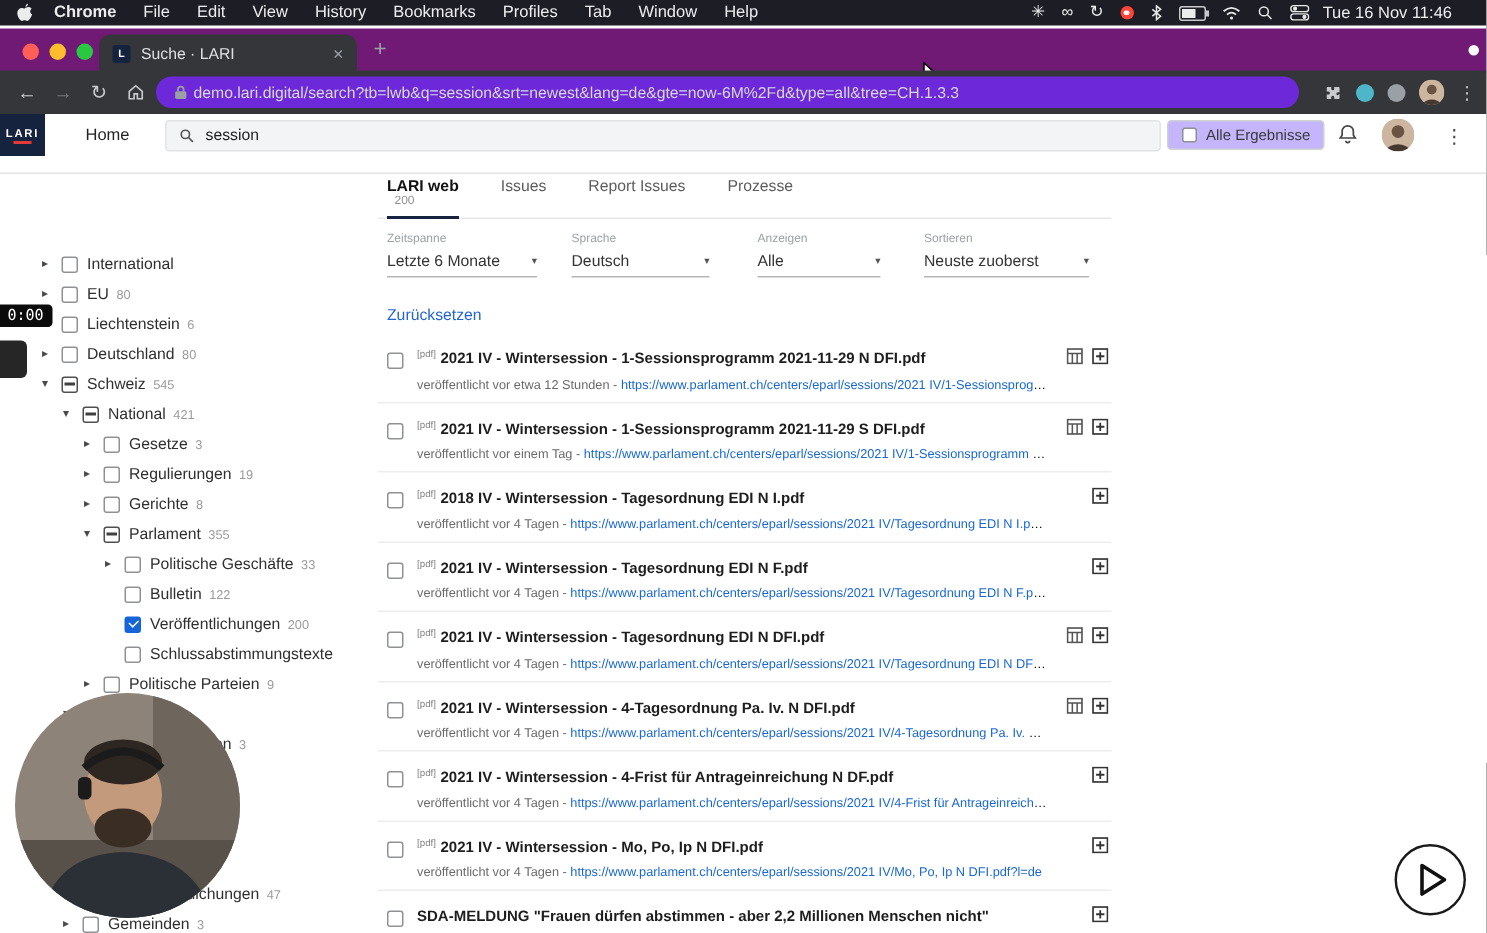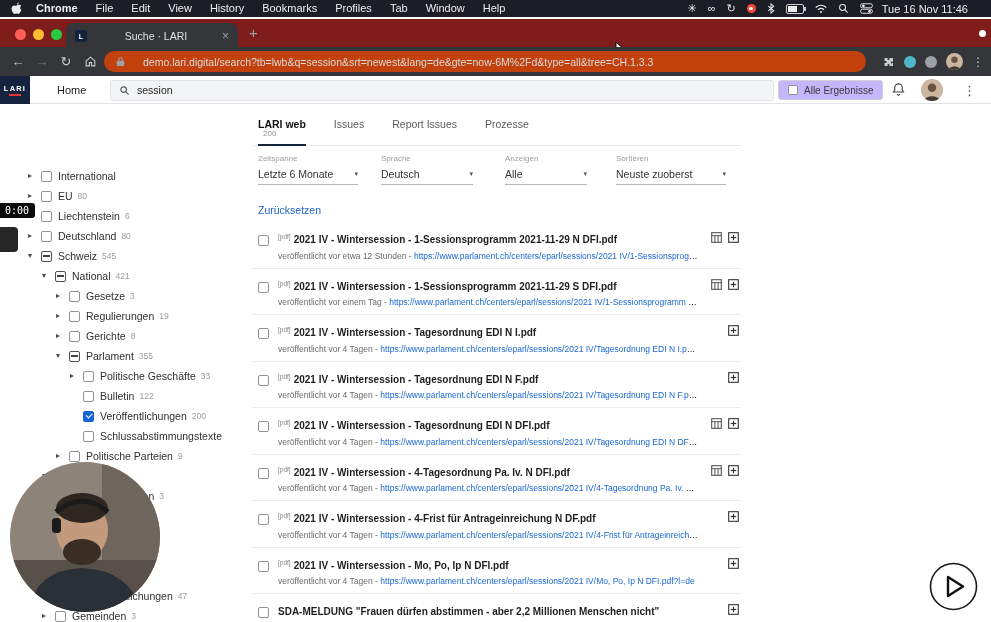--- a/index.html
+++ b/index.html
@@ -16,52 +16,52 @@
   #menu-status{margin-left:auto;display:flex;align-items:center;gap:11px;}
   .status-icon{display:flex;align-items:center;font-size:11px;color:#ececec;line-height:1;}
   .rec-dot{width:9px;height:9px;border-radius:50%;background:#ff453a;display:inline-block;position:relative;}
   .rec-dot:after{content:"";position:absolute;left:2.6px;top:2.6px;right:2.6px;bottom:2.6px;background:#fff;border-radius:50%;}
   .batt-body{width:16px;height:8px;border:1px solid #c9c9cd;border-radius:2px;position:relative;display:inline-block;}
   .batt-body:before{content:"";position:absolute;left:1px;top:1px;bottom:1px;width:9px;background:#ececec;}
   .batt-body:after{content:"";position:absolute;right:-3px;top:2px;width:1.6px;height:4px;background:#c9c9cd;}
   .clock{padding:0 23px 0 9px;font-size:11px;white-space:nowrap;}
 
   
-  #tabstrip{position:absolute;top:19px;height:30px;width:100%;background:#7f1d1d;z-index:4;text-align:center;}
+  #tabstrip{position:absolute;top:19px;height:30px;width:100%;background:#701a75;z-index:4;}
   .tl{position:absolute;top:10px;width:11px;height:11px;border-radius:50%;}
   #tl-red{left:15px;background:#ff5f57;}
   #tl-yellow{left:33px;background:#febc2e;}
   #tl-green{left:51px;background:#28c840;}
   .btab{position:absolute;left:66px;top:4px;width:172px;height:26px;background:#35363a;
         border-radius:8px 8px 0 0;display:flex;align-items:center;padding:0 9px;box-sizing:border-box;}
   .favicon{width:12px;height:12px;background:#16233f;border-radius:2px;margin-right:7px;flex:none;
            display:flex;align-items:center;justify-content:center;color:#fff;font-size:7px;font-weight:bold;}
   .tab-title{font-size:10.5px;color:#dde0e3;flex:1;white-space:nowrap;overflow:hidden;}
   .tab-close{color:#9aa0a6;font-size:12px;margin-left:4px;line-height:1;}
   .newtab{position:absolute;left:249px;top:6px;color:#9aa0a6;font-size:15px;line-height:1;}
   .strip-dot{position:absolute;left:979px;top:11px;width:7px;height:7px;background:#fff;border-radius:50%;}
   #cursor{position:absolute;left:615px;top:22px;z-index:9;}
 
   
   #toolbar{position:absolute;top:47px;height:29px;width:100%;background:#35363a;z-index:4;}
   .nav-ic{position:absolute;top:0;height:29px;width:20px;display:flex;align-items:center;justify-content:center;
           color:#c9cbce;font-size:13px;line-height:1;}
   #ic-back{left:8px;}#ic-fwd{left:32px;color:#72767b;}#ic-reload{left:56px;}#ic-home{left:80px;}
-  .urlbar{position:absolute;left:104px;top:4px;width:762px;height:21px;background:#c2410c;border-radius:11px;
-          display:flex;align-items:center;padding:0 12px;box-sizing:border-box;gap:18px;}
+  .urlbar{position:absolute;left:104px;top:4px;width:762px;height:21px;background:#6d28d9;border-radius:11px;
+          display:flex;align-items:center;padding:0 12px;box-sizing:border-box;gap:4px;}
   .url-text{color:#d7d9dc;font-size:10.5px;white-space:nowrap;overflow:hidden;}
   .tb-right{position:absolute;right:7px;top:0;height:29px;display:flex;align-items:center;gap:9px;}
   .ext-dot{width:12px;height:12px;border-radius:50%;flex:none;}
   .ext-teal{background:#4db6c8;}
   .ext-grey{background:#9aa0a6;}
   .avatar-sm{width:17px;height:17px;border-radius:50%;overflow:hidden;flex:none;}
   .kebab{color:#c9cbce;font-size:12px;line-height:1;}
 
   
-  #appheader{position:absolute;top:76px;height:28px;width:100%;background:#fff;
+  #appheader{position:absolute;top:76px;height:40px;width:100%;background:#fff;
              border-bottom:1px solid #e4e4e6;box-sizing:border-box;z-index:3;}
   .logo{position:absolute;left:0;top:0;width:30px;height:28px;background:#16233f;
         display:flex;flex-direction:column;align-items:center;justify-content:center;}
   .logo-text{color:#fff;font-size:7.5px;font-weight:bold;letter-spacing:1.2px;}
   .logo-bar{width:12px;height:2px;background:#e53935;margin-top:1.5px;}
   .nav-home{position:absolute;left:57px;top:0;height:28px;display:flex;align-items:center;font-size:11px;color:#222;}
   .searchwrap{position:absolute;left:110px;top:3.5px;width:664px;height:21px;background:#f3f4f5;
               border:1px solid #e2e3e4;border-radius:3px;box-sizing:border-box;display:flex;align-items:center;}
   .search-ic{margin:0 7px 0 8px;display:flex;flex:none;}
   .searchwrap input{border:none;background:transparent;outline:none;font-size:10.5px;color:#222;flex:1;
@@ -505,21 +505,21 @@
             <svg width="11" height="11" viewBox="0 0 12 12">
               <rect x="0.75" y="0.75" width="10.5" height="10.5" fill="none" stroke="#333" stroke-width="1.2"></rect>
               <line x1="6" y1="3" x2="6" y2="9" stroke="#333" stroke-width="1.3"></line>
               <line x1="3" y1="6" x2="9" y2="6" stroke="#333" stroke-width="1.3"></line>
             </svg>
           </span>
         </div>
         <div class="rrow">
           <span class="cb"></span>
           <div class="rcontent">
-            <div class="rline1"><span class="rtag">[pdf]</span><span class="rtitle">2021 IV - Wintersession - Tagesordnung EDI N I.pdf</span></div>
+            <div class="rline1"><span class="rtag">[pdf]</span><span class="rtitle">2018 IV - Wintersession - Tagesordnung EDI N I.pdf</span></div>
             <div class="rline2"><span class="rmeta">veröffentlicht vor 4 Tagen - </span><span class="rlink">https://www.parlament.ch/centers/eparl/sessions/2021 IV/Tagesordnung EDI N I.pdf?l=de</span></div>
           </div>
           <span class="row-ic ic-plus">
             <svg width="11" height="11" viewBox="0 0 12 12">
               <rect x="0.75" y="0.75" width="10.5" height="10.5" fill="none" stroke="#333" stroke-width="1.2"></rect>
               <line x1="6" y1="3" x2="6" y2="9" stroke="#333" stroke-width="1.3"></line>
               <line x1="3" y1="6" x2="9" y2="6" stroke="#333" stroke-width="1.3"></line>
             </svg>
           </span>
         </div>

